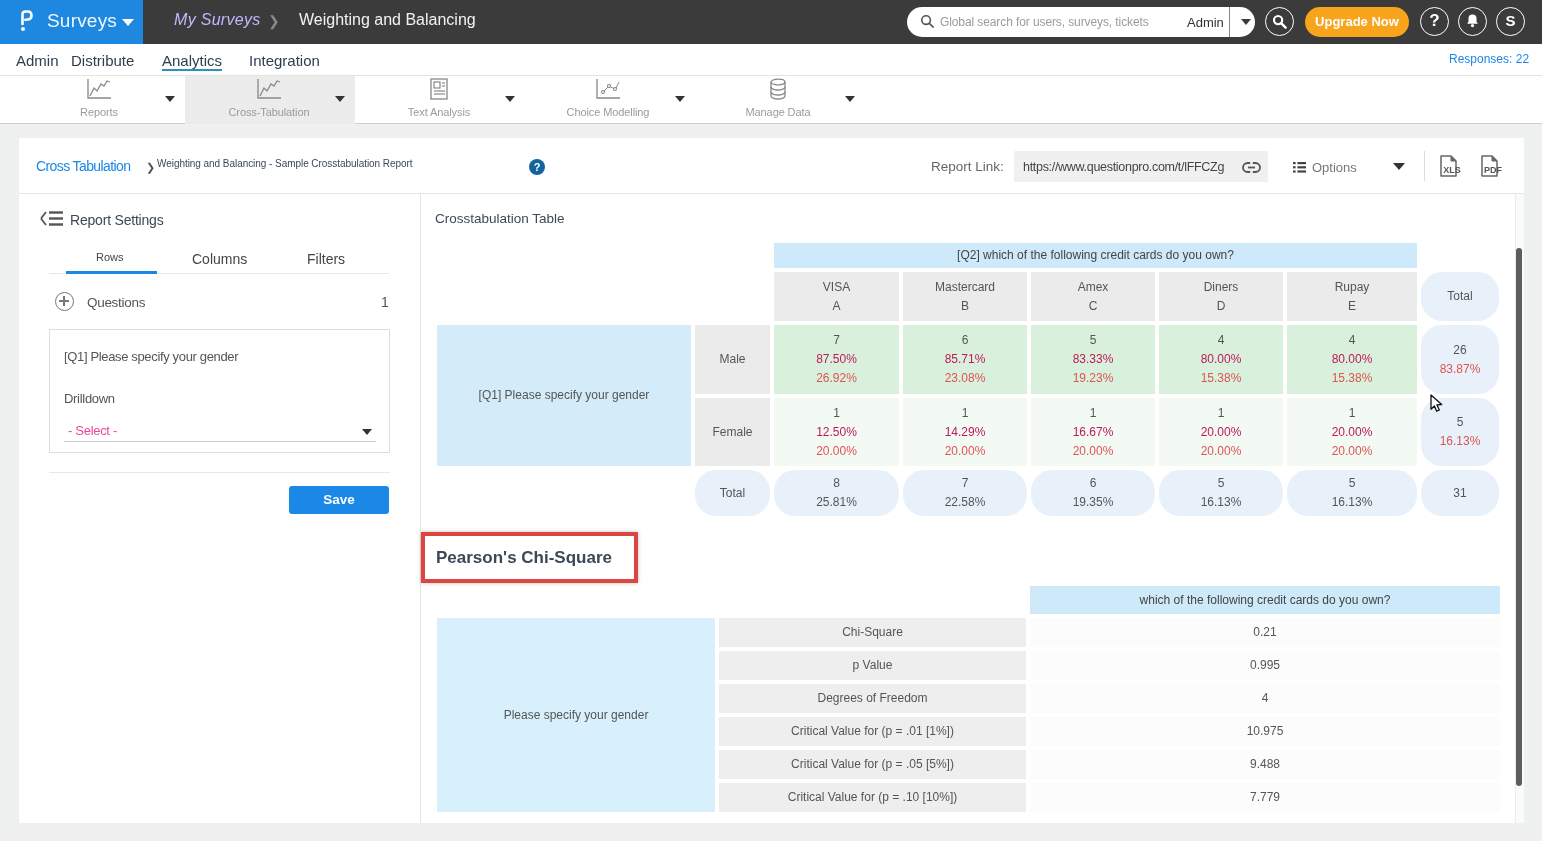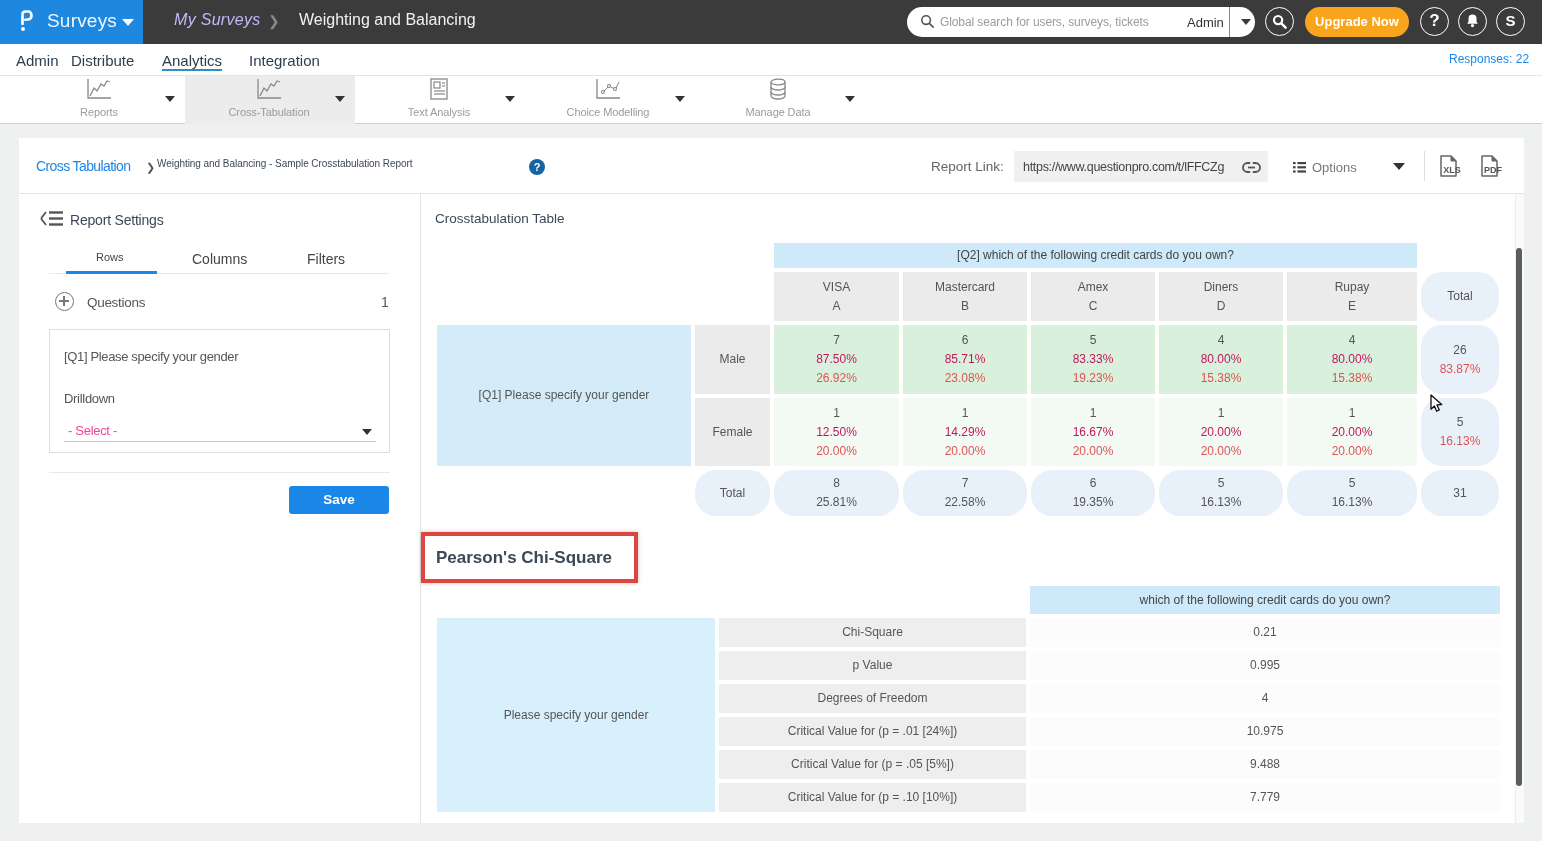--- a/index.html
+++ b/index.html
@@ -301,21 +301,21 @@
     </tr>
     <tr style="height:29px;">
           <td class="grayhead" style="background:#eee;">p Value</td>
           <td style="background:#fcfcfc;">0.995</td>
         </tr>
     <tr style="height:29px;">
           <td class="grayhead" style="background:#eee;">Degrees of Freedom</td>
           <td style="background:#fcfcfc;">4</td>
         </tr>
     <tr style="height:29px;">
-          <td class="grayhead" style="background:#eee;">Critical Value for (p = .01 [24%])</td>
+          <td class="grayhead" style="background:#eee;">Critical Value for (p = .01 [1%])</td>
           <td style="background:#fcfcfc;">10.975</td>
         </tr>
     <tr style="height:29px;">
           <td class="grayhead" style="background:#eee;">Critical Value for (p = .05 [5%])</td>
           <td style="background:#fcfcfc;">9.488</td>
         </tr>
     <tr style="height:29px;">
           <td class="grayhead" style="background:#eee;">Critical Value for (p = .10 [10%])</td>
           <td style="background:#fcfcfc;">7.779</td>
         </tr>

